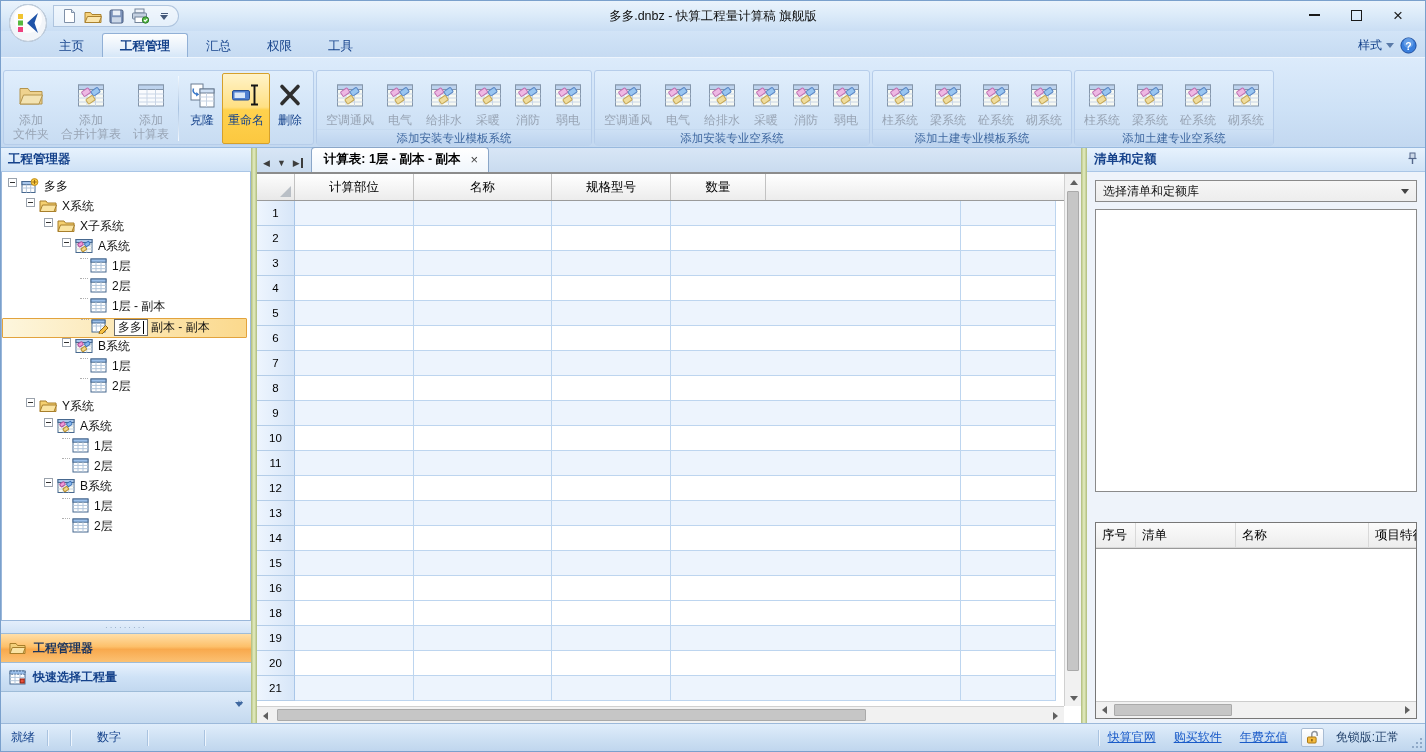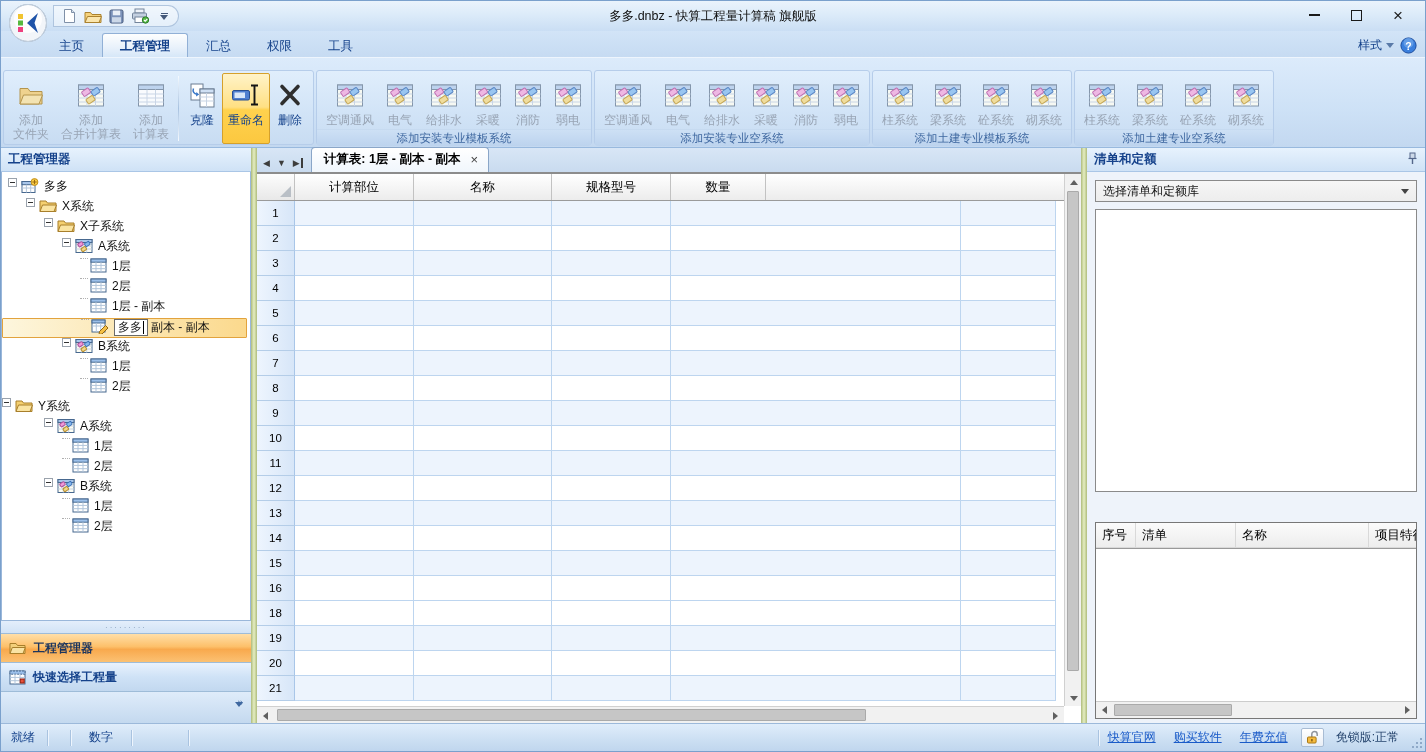--- a/index.html
+++ b/index.html
@@ -705,21 +705,21 @@
             <span class="tdash"></span>
             <span class="ticn">
               <svg width="17" height="15" viewBox="0 0 17 15">
                 <rect x="1" y="1" width="15" height="13" fill="#fff" stroke="#47688f"></rect>
                 <rect x="1" y="1" width="15" height="3.2" fill="#9cc0ea" stroke="#47688f"></rect>
                 <path d="M1 7.4h15M1 10.7h15M6 4.2v9.8M11 4.2v9.8" stroke="#b1c5db"></path>
               </svg>
             </span>
             <span class="tlabel">2层</span>
           </div>
-          <div class="trow" style="">
+          <div class="trow" style="padding-left:24px">
             <span class="texp">
               <i></i>
             </span>
             <span class="ticn">
               <svg width="18" height="15" viewBox="0 0 18 15">
                 <path d="M1 13.5V3h6l1.5 2h8.5v8.5z" fill="#f5d070" stroke="#a87f2b"></path>
                 <path d="M1 13.5L3.5 7h14l-2.5 6.5z" fill="#fae4a2" stroke="#a87f2b"></path>
               </svg>
             </span>
             <span class="tlabel">Y系统</span>
@@ -1076,21 +1076,21 @@
         </div>
       </div>
     </div>
   </div>
 
   <div class="statusbar">
     <div class="sseg" style="width:46px">就绪</div>
     <div class="ssep"></div>
     <div class="sseg" style="width:22px"></div>
     <div class="ssep"></div>
-    <div class="sseg" style="width:60px;justify-content:center">数字</div>
+    <div class="sseg" style="width:76px;justify-content:center">数字</div>
     <div class="ssep"></div>
     <div class="sseg" style="width:56px"></div>
     <div class="ssep"></div>
     <div class="spacer"></div>
     <div class="ssep"></div>
     <div id="statuslinks" style="display:flex;align-items:center">
         <span class="slink">快算官网</span>
         <span class="slink">购买软件</span>
         <span class="slink">年费充值</span>
       </div>

